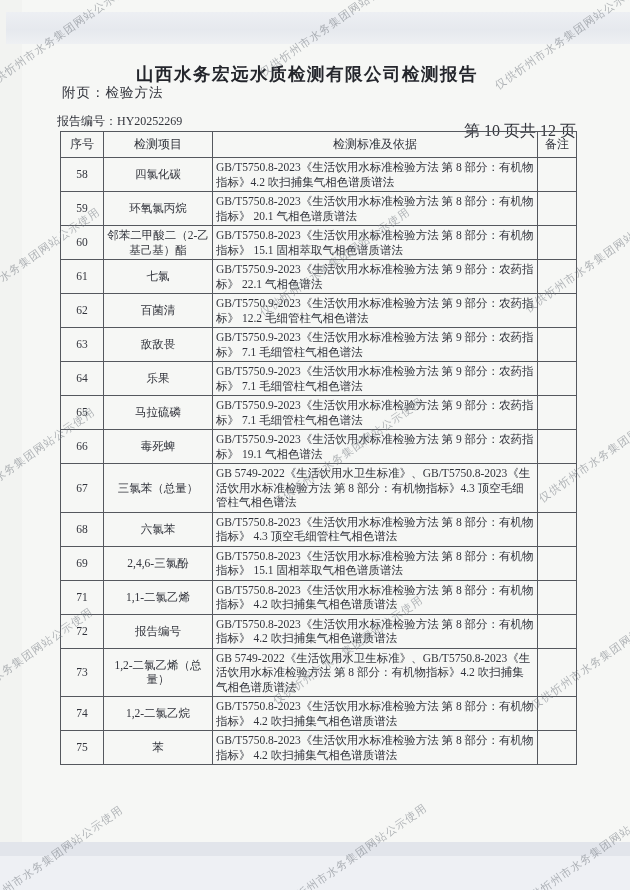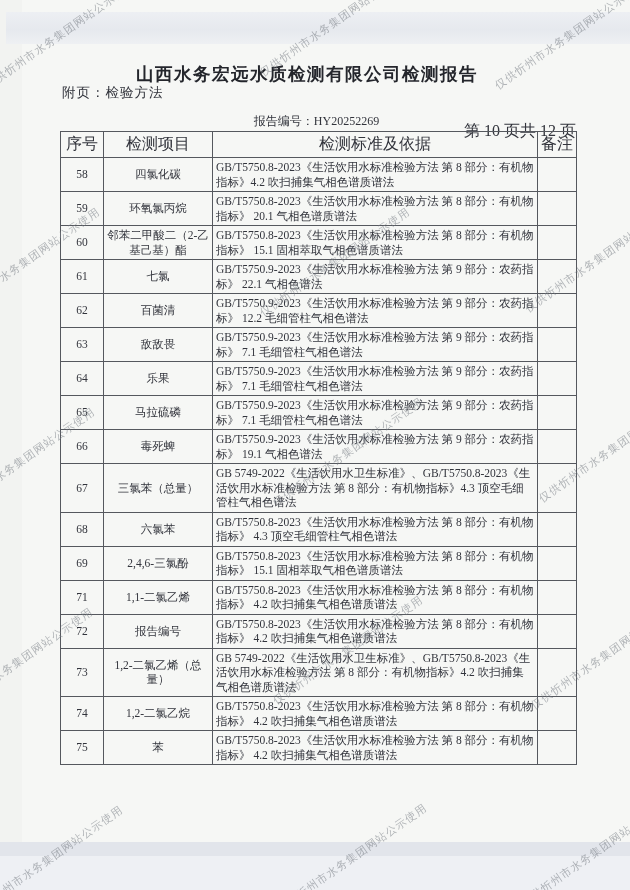--- a/index.html
+++ b/index.html
@@ -20,36 +20,36 @@
     position:absolute;white-space:nowrap;
     font-size:11px;letter-spacing:1px;
     color:rgba(118,123,132,0.55);
     transform:translate(-50%,-50%) rotate(-35deg);
   }
 
   .hdr{position:absolute;left:0;right:16px;z-index:2;}
   .title{top:62px;text-align:center;font-size:17.5px;font-weight:bold;
     letter-spacing:1.5px;color:#24262c;}
   .subtitle{top:84px;left:62px;right:auto;font-size:13.5px;letter-spacing:1px;}
-  .meta-line{top:113px;left:57px;right:54px;font-size:12px;text-align:center;}
+  .meta-line{top:113px;left:57px;right:54px;font-size:12px;}
   .page-ind{position:absolute;right:0;top:0;font-size:16px;margin-top:8px;}
 
   table.report{
     position:absolute;left:60px;top:131px;width:516px;z-index:2;
     border-collapse:collapse;table-layout:fixed;
   }
   table.report th,table.report td{
     border:1px solid #55585e;
     font-weight:normal;
     font-size:11.5px;line-height:14.5px;
     padding:2px 3px;
     vertical-align:middle;
     overflow:hidden;
   }
-  table.report th{font-size:16px;height:21px;text-align:center;}
+  table.report th{font-size:12px;height:21px;text-align:center;}
   col.c-no{width:43px;}
   col.c-item{width:109px;}
   col.c-std{width:325px;}
   col.c-rem{width:39px;}
   td.no,td.item{text-align:center;}
   td.std{text-align:left;padding-left:5px;padding-right:4px;}
   td.rem{min-width:39px;}
   tr.data-row td{height:28px;}
 </style>
 </head>

